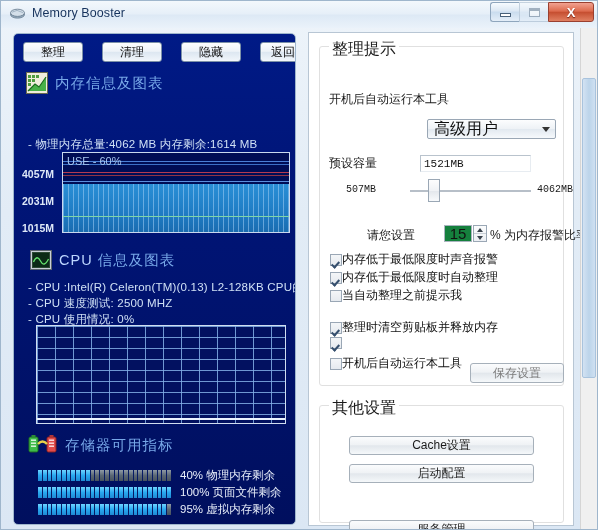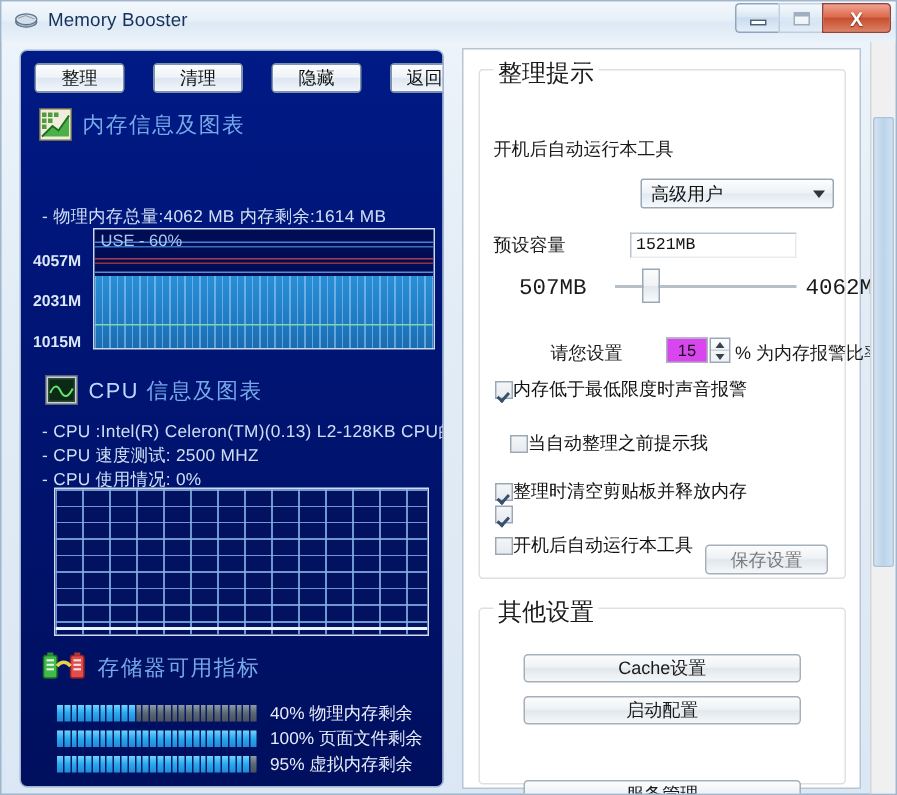--- a/index.html
+++ b/index.html
@@ -238,34 +238,34 @@
     white-space: nowrap;
   }
   .lbl {
     position: absolute;
     font-size: 12px;
     color: #1a1a1a;
     white-space: nowrap;
   }
   .lbl-mono {
     font-family: "Liberation Mono", "DejaVu Sans Mono", monospace;
-    font-size: 15px;
+    font-size: 10px;
   }
 
   
   #combo {
     position: absolute;
     left: 118px; top: 86px;
     width: 129px; height: 20px;
     border: 1px solid #9aa7b5;
     border-radius: 2px;
     background: linear-gradient(to bottom,#fcfdfe 0%,#eef2f6 48%,#e2e9f0 52%,#f6f9fc 100%);
     display: flex; align-items: center;
   }
-  #combo-text { padding-left: 6px; font-size: 12px; color: #111; }
+  #combo-text { padding-left: 6px; font-size: 16px; color: #111; }
   #combo-arrow {
     position: absolute; right: 5px; top: 7px;
     width: 0; height: 0;
     border-left: 4px solid transparent;
     border-right: 4px solid transparent;
     border-top: 5px solid #333;
   }
 
   
   #preset-input {
@@ -299,22 +299,22 @@
     border: 1px solid #9aa7b5;
     background: linear-gradient(to bottom,#fdfdfd 0%,#f0f2f5 50%,#e3e7ec 52%,#f8fafc 100%);
   }
 
   
   #spin-box {
     position: absolute;
     left: 135px; top: 192px;
     width: 28px; height: 17px;
     border: 1px solid #aab4bf;
-    background: #d946ef;
-    font-size: 11px;
+    background: #15803d;
+    font-size: 15px;
     color: #111;
     display: flex; align-items: center; justify-content: center;
   }
   #spin-btns {
     position: absolute;
     left: 164px; top: 192px;
     width: 14px; height: 17px;
     border: 1px solid #9aa7b5;
     background: linear-gradient(to bottom,#fbfcfd 0%,#edf0f4 100%);
     display: flex; flex-direction: column;
@@ -639,37 +639,41 @@
       <div class="spin-half">
           <span class="tri-dn"></span>
         </div>
     </div>
     <div class="lbl" style="left:181px; top:194px;">% 为内存报警比率</div>
 
     <div class="cbrow" style="left:21px; top:218px;">
       <span class="cbox checked"></span>
       <span>内存低于最低限度时声音报警</span>
     </div>
-    <div class="cbrow" style="left:31px; top:254px;justify-content:center;">
+    <div class="cbrow" style="left:21px; top:236px;">
+      <span class="cbox checked"></span>
+      <span>内存低于最低限度时自动整理</span>
+    </div>
+    <div class="cbrow" style="left:21px; top:254px;justify-content:center;">
       <span class="cbox"></span>
       <span>当自动整理之前提示我</span>
     </div>
     <div class="cbrow" style="left:21px; top:286px;">
       <span class="cbox checked"></span>
       <span>整理时清空剪贴板并释放内存</span>
     </div>
     <div class="cbrow" style="left:21px; top:304px;">
       <span class="cbox checked"></span>
     </div>
     <div class="cbrow" style="left:21px; top:322px;">
       <span class="cbox"></span>
       <span>开机后自动运行本工具</span>
     </div>
 
-    <div class="pbtn dim" style="left:161px; top:330px; width:82px; height:20px;">保存设置</div>
+    <div class="pbtn dim" style="left:161px; top:330px; width:94px; height:20px;">保存设置</div>
 
     <div class="groupbox" style="left:10px; top:372px; width:245px; height:118px;">
       <span class="gb-legend">其他设置</span>
     </div>
 
     <div class="pbtn" style="left:40px; top:431px; width:185px; height:19px;">启动配置</div>
     <div class="pbtn" style="left:40px; top:403px; width:185px; height:19px;">Cache设置</div>
     <div class="pbtn" style="left:40px; top:487px; width:185px; height:19px;">服务管理</div>
 
   </div>

